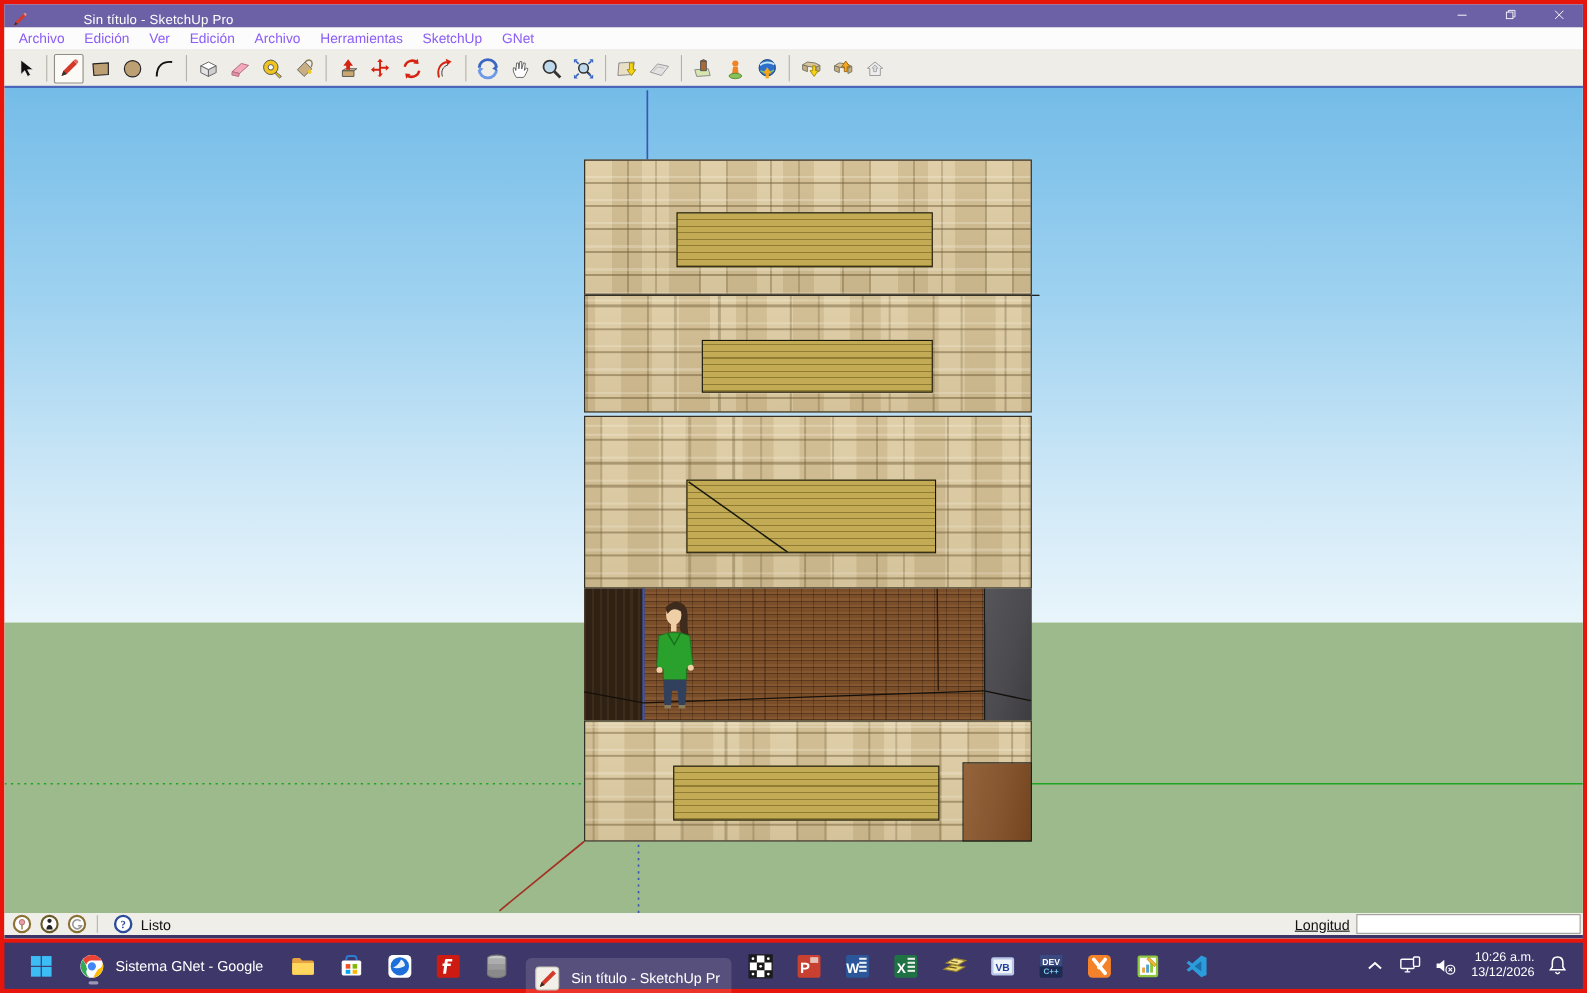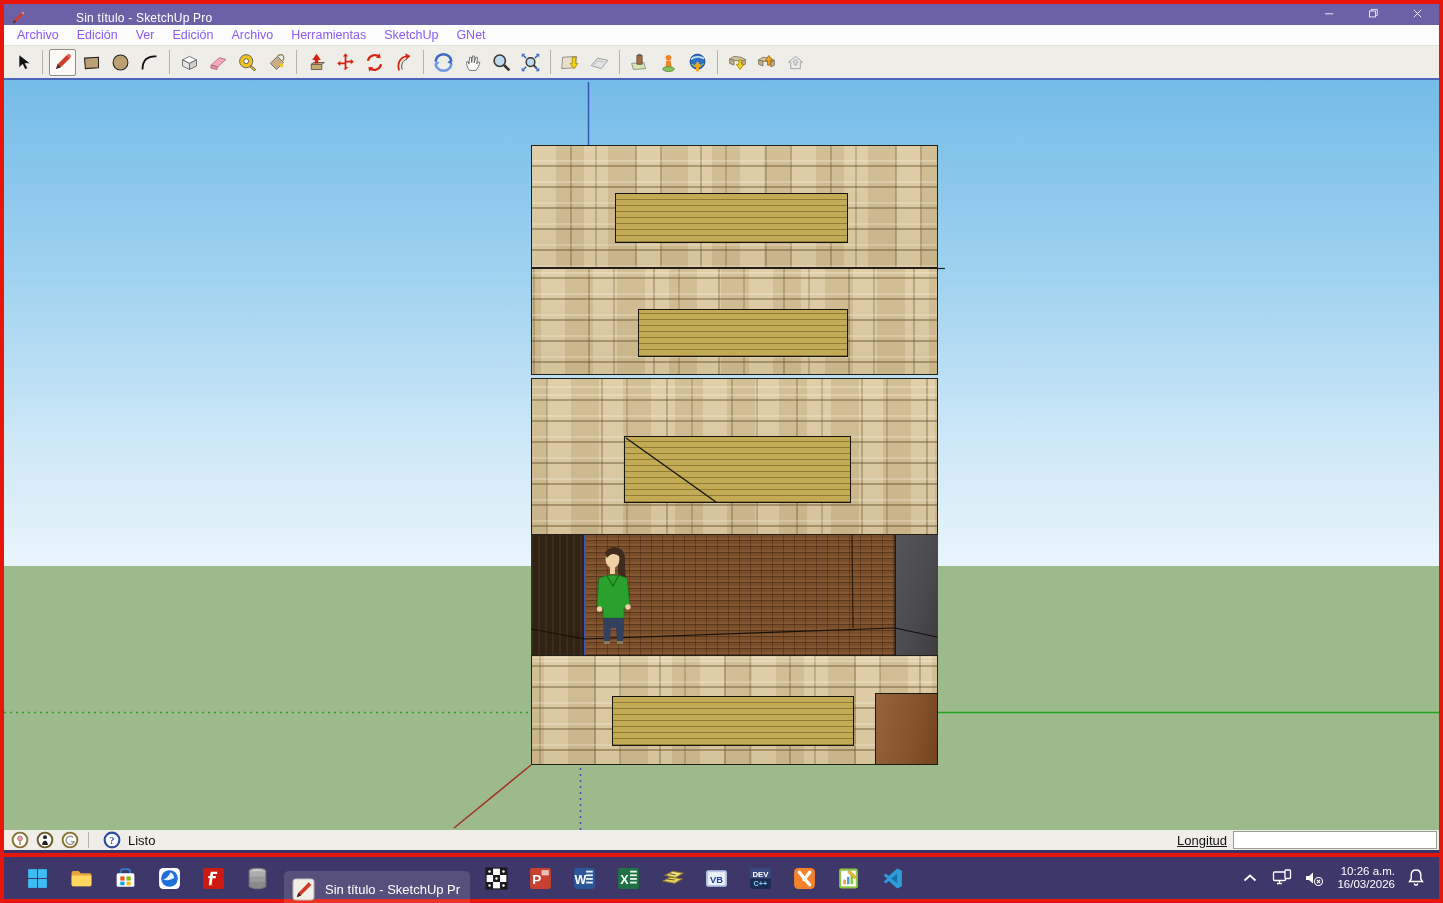--- a/index.html
+++ b/index.html
@@ -455,20 +455,33 @@
       <div class="tk-item">
         <span class="tk-icon">
           <svg viewBox="0 0 24 24">
             <rect x="3" y="3" width="8.5" height="8.5" fill="#3DBDF5"></rect>
             <rect x="12.5" y="3" width="8.5" height="8.5" fill="#3DBDF5"></rect>
             <rect x="3" y="12.5" width="8.5" height="8.5" fill="#3DBDF5"></rect>
             <rect x="12.5" y="12.5" width="8.5" height="8.5" fill="#3DBDF5"></rect>
           </svg>
         </span>
       </div>
+      <div class="tk-item has-label">
+        <span class="tk-icon">
+          <svg viewBox="0 0 24 24">
+            <circle cx="12" cy="12" r="10" fill="#fff"></circle>
+            <path d="M12 2a10 10 0 0 1 8.66 5H12a5 5 0 0 0-4.8 3.6L4.2 6.2A10 10 0 0 1 12 2z" fill="#EA4335"></path>
+            <path d="M20.66 7A10 10 0 0 1 13 21.9l4.3-7.4A5 5 0 0 0 20.66 7z" fill="#FBBC05"></path>
+            <path d="M4.2 6.2l4.3 7.4A5 5 0 0 0 13 21.9 10 10 0 0 1 4.2 6.2z" fill="#34A853"></path>
+            <circle cx="12" cy="12" r="4.2" fill="#4285F4" stroke="#fff" stroke-width="1.2"></circle>
+          </svg>
+        </span>
+        <span class="tk-label">Sistema GNet - Google</span>
+        <div class="tk-ind running"></div>
+      </div>
       <div class="tk-item">
         <span class="tk-icon">
           <svg viewBox="0 0 24 24">
             <path d="M2.5 6.5c0-1 .7-1.7 1.7-1.7h5l2 2.2h8.6c1 0 1.7.7 1.7 1.7v9c0 1-.7 1.7-1.7 1.7H4.2c-1 0-1.7-.7-1.7-1.7z" fill="#E8A33D"></path>
             <path d="M2.5 9h19v8.7c0 1-.7 1.7-1.7 1.7H4.2c-1 0-1.7-.7-1.7-1.7z" fill="#FFD75E"></path>
           </svg>
         </span>
       </div>
       <div class="tk-item">
         <span class="tk-icon">
@@ -643,21 +656,21 @@
     </span>
     <span class="tray-icon">
       <svg viewBox="0 0 22 22">
           <path d="M3 9v4h3l4 3.5v-11L6 9z" fill="#fff"></path>
           <circle cx="15.5" cy="14.5" r="4" fill="#3E3769" stroke="#fff" stroke-width="1.1"></circle>
           <path d="M13.9 12.9l3.2 3.2M17.1 12.9l-3.2 3.2" stroke="#fff" stroke-width="1.1"></path>
         </svg>
     </span>
     <div class="clock">
       <div>10:26 a.m.</div>
-      <div>16/03/2026</div>
+      <div>13/12/2026</div>
     </div>
     <span class="tray-icon bell">
       <svg viewBox="0 0 22 22" fill="none">
           <path d="M11 3c-3 0-4.8 2.2-4.8 5.2v3.8L4.5 14.5h13L15.8 12V8.2C15.8 5.2 14 3 11 3z" stroke="#fff" stroke-width="1.4"></path>
           <path d="M9.2 16.5c.3 1.1 1 1.7 1.8 1.7s1.5-.6 1.8-1.7" stroke="#fff" stroke-width="1.4"></path>
         </svg>
     </span>
   </div>
 </div>
 

